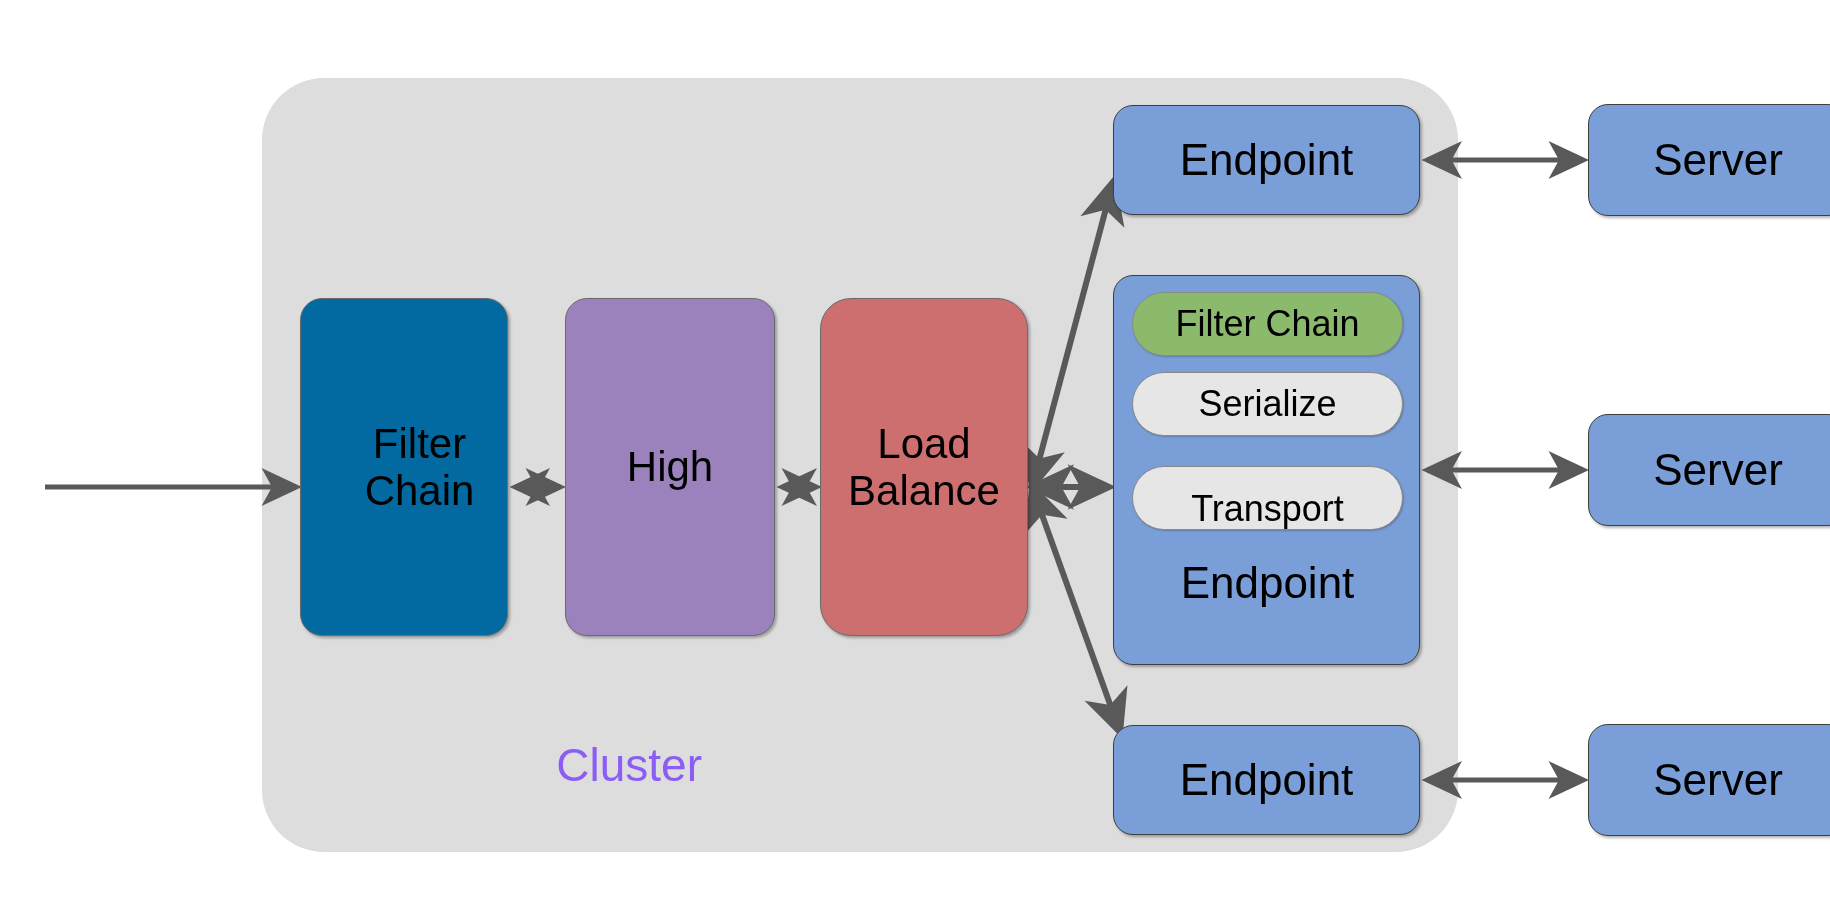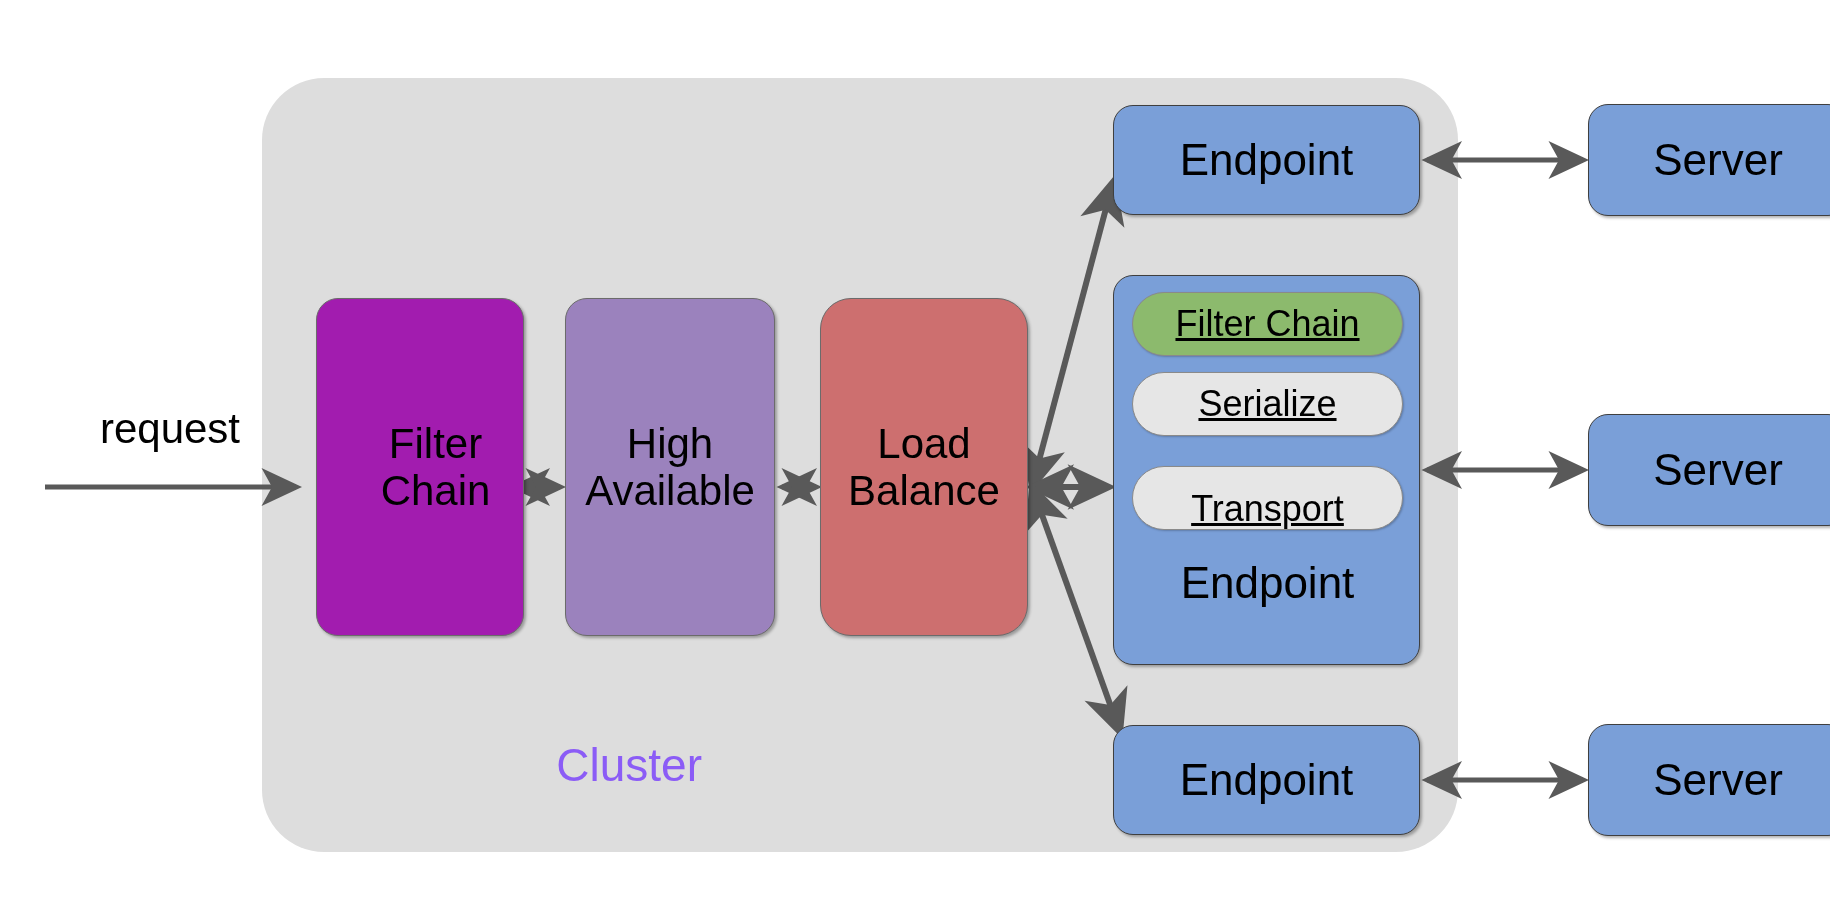--- a/index.html
+++ b/index.html
@@ -57,22 +57,22 @@
   }
 
   
   .stage {
     border: 1.5px solid #6b6b6b;
     border-radius: 22px;
     font-size: 42px;
     box-shadow: 2px 2px 3px rgba(0,0,0,0.30);
   }
   #stage-filter-chain {
-    left: 316px; top: 298px; width: 208px; height: 338px;
-    background: #a21caf;
+    left: 300px; top: 298px; width: 208px; height: 338px;
+    background: #0369a1;
     padding-left: 31px;
   }
   #stage-high-available {
     left: 565px; top: 298px; width: 210px; height: 338px;
     background: #9b82bd;
   }
   #stage-load-balance {
     left: 820px; top: 298px; width: 208px; height: 338px;
     background: #cd6f6f;
     border-radius: 31px;
@@ -113,21 +113,20 @@
     height: 64px;
     border-radius: 32px;
     border: 1.2px solid #8a8a8a;
     display: flex;
     align-items: center;
     justify-content: center;
     font-size: 36px;
     color: #000000;
     box-shadow: 1px 1px 2px rgba(0,0,0,0.22);
     box-sizing: border-box;
-    text-decoration: underline;
   }
   #pill-filter-chain {
     top: 16px;
     background: #8cba6d;
   }
   #pill-serialize {
     top: 96px;
     background: #e6e6e6;
   }
   #pill-transport {
@@ -172,21 +171,20 @@
   }
 </style>
 </head>
 <body>
 
 <div id="canvas">
 
   <div class="node" id="cluster"></div>
   <div id="cluster-label">Cluster</div>
 
-  <div id="request-label">request</div>
 
   <svg class="edges" viewBox="0 0 1830 917">
     <defs>
       <marker id="arrow-end" markerWidth="9" markerHeight="9" refX="7.4" refY="4.5" orient="auto" markerUnits="strokeWidth">
         <path d="M0.5,0.7 L8.6,4.5 L0.5,8.3 L2.6,4.5 Z" fill="#595959"></path>
       </marker>
       <marker id="arrow-start" markerWidth="9" markerHeight="9" refX="1.6" refY="4.5" orient="auto" markerUnits="strokeWidth">
         <path d="M8.6,0.7 L0.5,4.5 L8.6,8.3 L6.5,4.5 Z" fill="#595959"></path>
       </marker>
     </defs>
@@ -231,21 +229,20 @@
   <div class="node stage" id="stage-filter-chain">
     <span>
       <span>Filter</span><br>
       <span>Chain</span>
     </span>
   </div>
 
   <div class="node stage" id="stage-high-available">
     <span>
       <span>High</span><br>
-      <span>Available</span>
     </span>
   </div>
 
   <div class="node stage" id="stage-load-balance">
     <span>
       <span>Load</span><br>
       <span>Balance</span>
     </span>
   </div>
 

